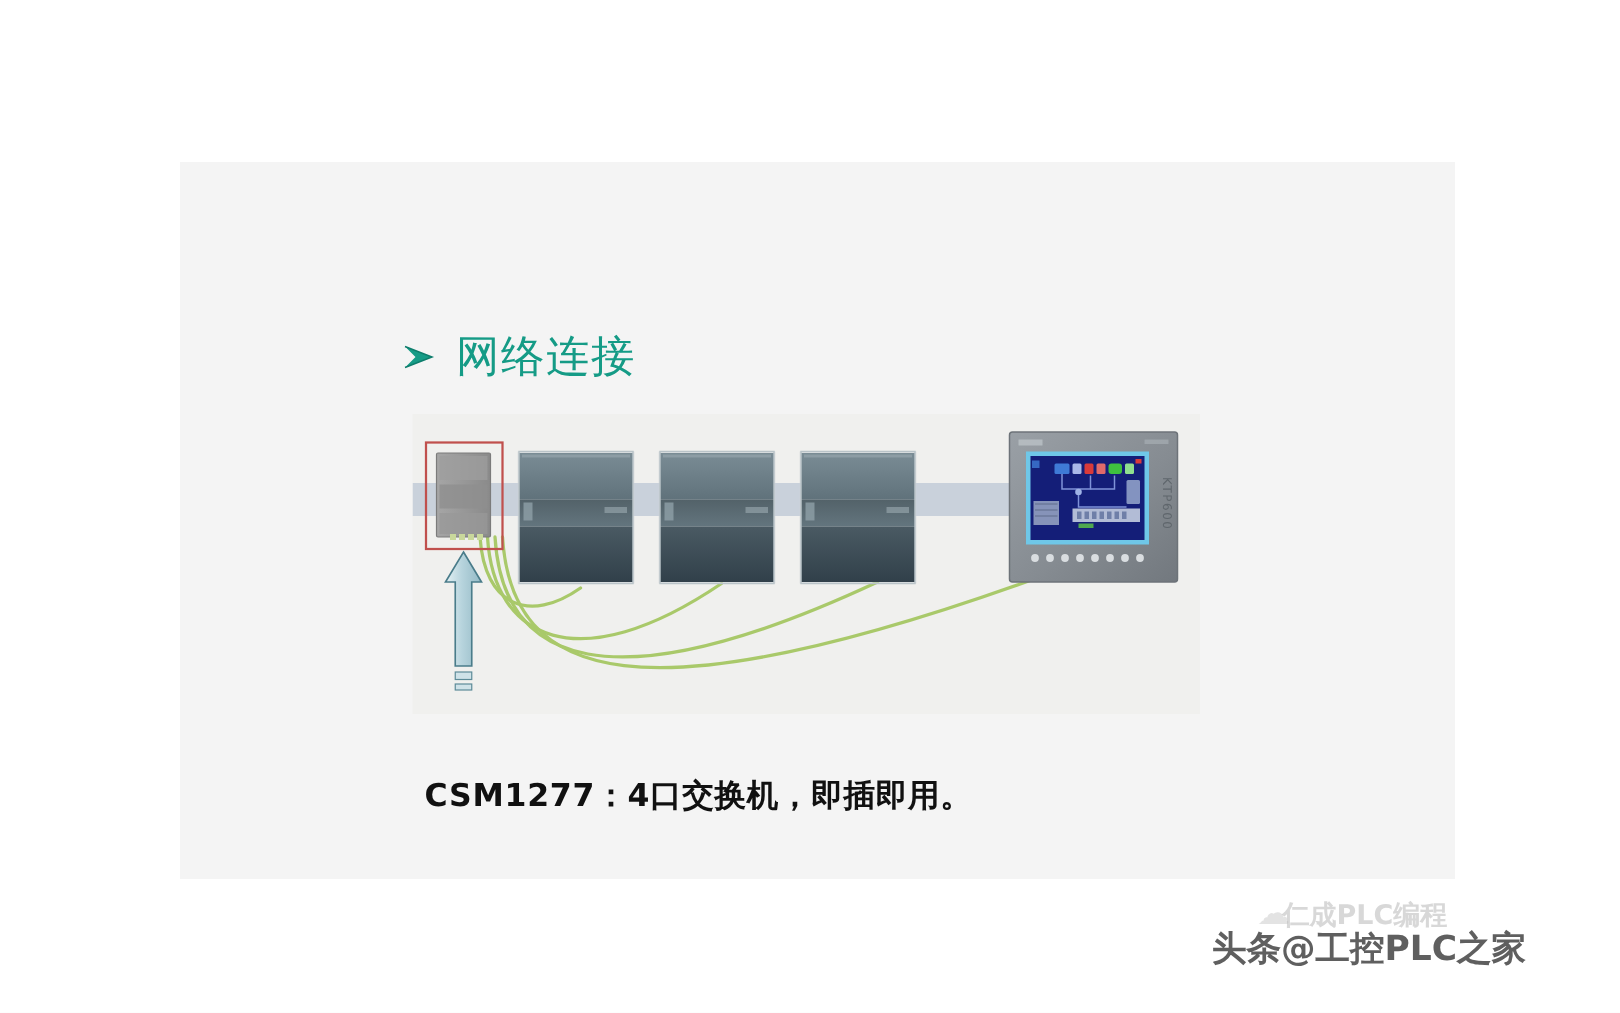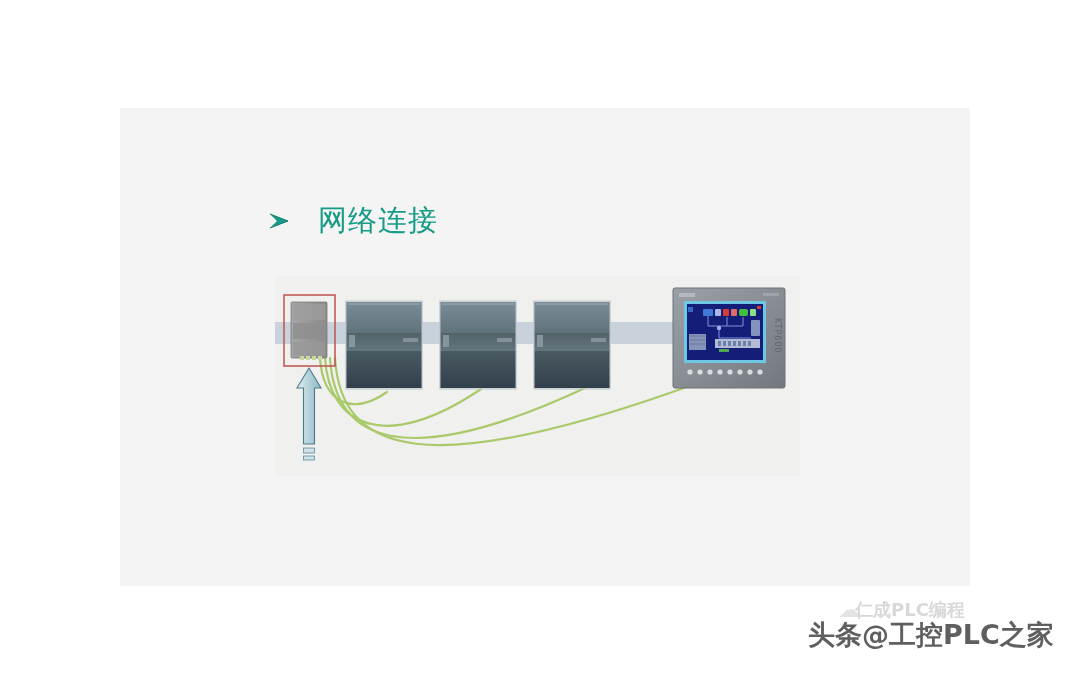--- a/index.html
+++ b/index.html
@@ -37,24 +37,24 @@
     color: #1a1a1a;
     letter-spacing: 2px;
     line-height: 1.2;
     font-family: "DejaVu Sans", "Liberation Sans", sans-serif;
   }
 
   
   #bullet-row {
     position: absolute;
     left: 148px;
-    top: 93px;
+    top: 110px;
     display: flex;
     align-items: center;
-    gap: 28px;
+    gap: 14px;
   }
   #bullet-marker {
     width: 22px;
     height: 22px;
     display: block;
     flex: 0 0 auto;
   }
   #bullet-label {
     font-size: 29px;
     font-weight: 400;
@@ -92,21 +92,21 @@
     letter-spacing: 0.5px;
     white-space: nowrap;
     font-family: "DejaVu Sans", "Liberation Sans", sans-serif;
   }
 
   
   #watermark-main {
     position: absolute;
     left: 808px;
     top: 617px;
-    font-size: 27px;
+    font-size: 23px;
     font-weight: bold;
     color: #4a4a4a;
     opacity: 0.88;
     white-space: nowrap;
     font-family: "DejaVu Sans", "Liberation Sans", sans-serif;
   }
   #watermark-ghost {
     position: absolute;
     left: 855px;
     top: 598px;
@@ -290,18 +290,19 @@
 
       <g>
         <path d="M34 92 L46 112 L39.5 112 L39.5 168 L28.5 168 L28.5 112 L22 112 Z" fill="url(#gradArrow)" stroke="#4a7c8a" stroke-width="1.1"></path>
         <rect x="28.5" y="172" width="11" height="5" fill="#cfe2e8" stroke="#5d8b98" stroke-width="0.8"></rect>
         <rect x="28.5" y="180" width="11" height="4" fill="#cfe2e8" stroke="#5d8b98" stroke-width="0.8"></rect>
       </g>
 
     </svg>
   </div>
 
+  <div id="caption">CSM1277：4口交换机，即插即用。</div>
 
 </div>
 
 <div id="watermark-ghost-emoji">☁</div>
 <div id="watermark-ghost">仁成PLC编程</div>
 <div id="watermark-main">头条@工控PLC之家</div>
 
 </body></html>

